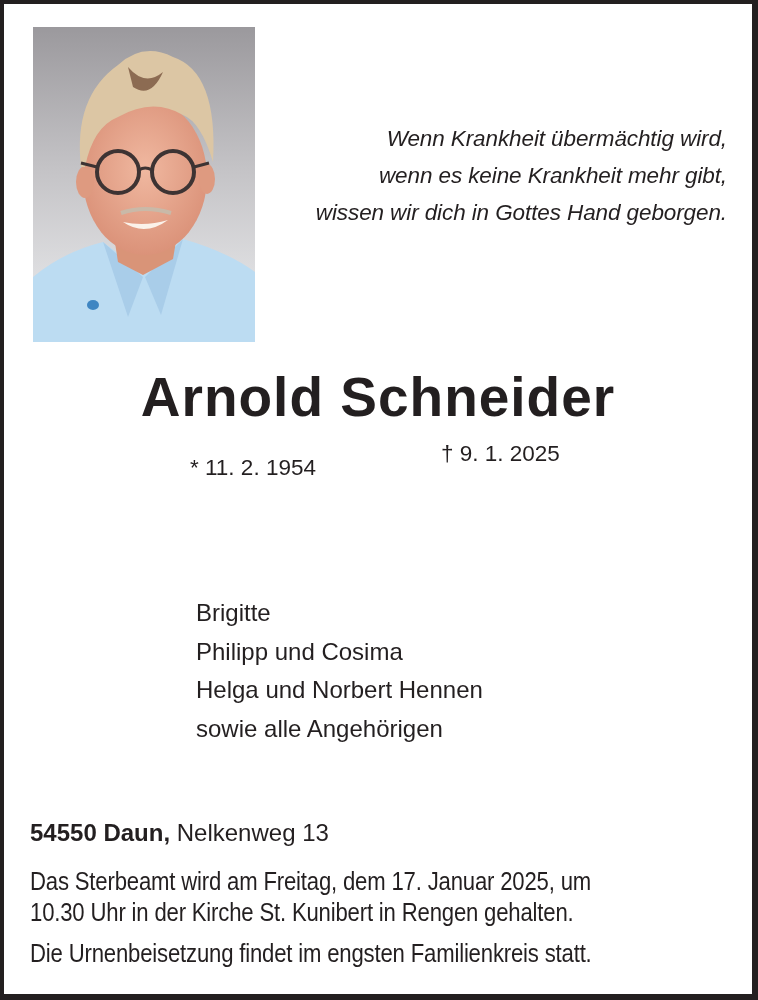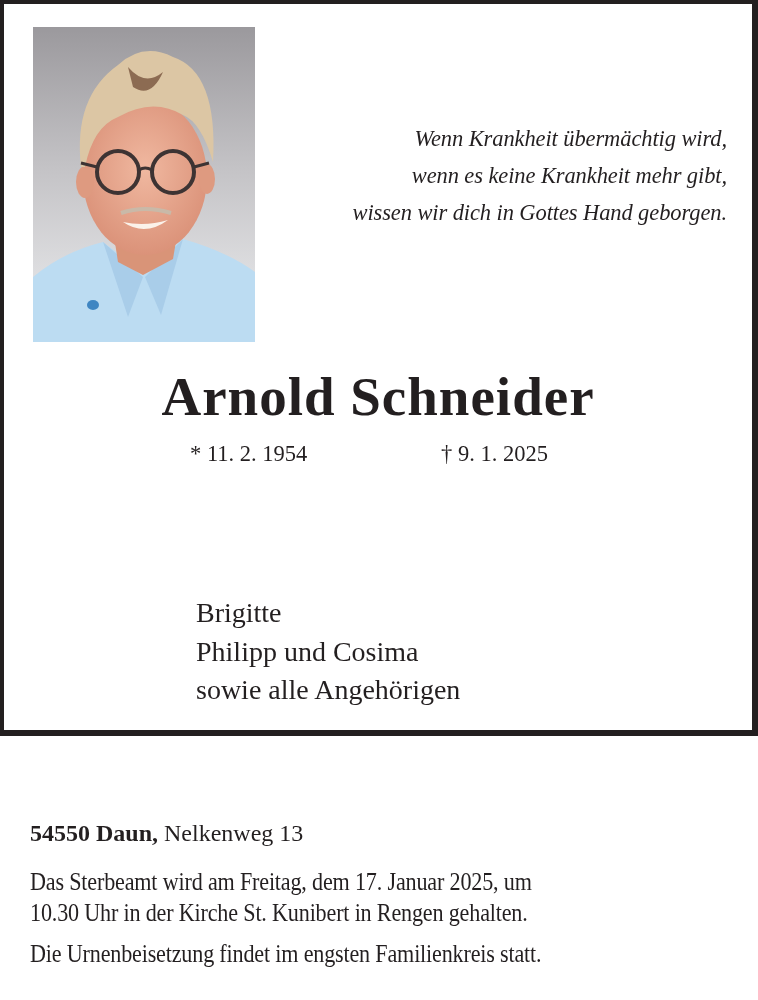--- a/index.html
+++ b/index.html
@@ -1,26 +1,26 @@
 <!DOCTYPE html>
 <html><head>
 <meta charset="utf-8">
 <style>
   html, body { margin: 0; padding: 0; background: #ffffff; }
   body { width: 758px; height: 1000px; position: relative; overflow: hidden; }
   .frame {
-    position: absolute; left: 0; top: 0; width: 758px; height: 736px;
+    position: absolute; left: 0; top: 0; width: 758px; height: 1000px;
     box-sizing: border-box;
     border-left: 4px solid #231f20;
     border-top: 4px solid #231f20;
     border-right: 6px solid #231f20;
     border-bottom: 6px solid #231f20;
     background: #ffffff;
     color: #231f20;
-    font-family: Liberation Serif, serif;
+    font-family: Liberation Sans, sans-serif;
   }
   .photo {
     position: absolute; left: 29px; top: 23px; width: 222px; height: 315px;
     overflow: hidden;
     background: linear-gradient(180deg, #9c9a9e 0%, #b8b6b9 35%, #d9d8da 60%, #e9eaed 100%);
   }
   .photo svg { display: block; }
   .quote {
     position: absolute; right: 25px; top: 116px;
     text-align: right; font-style: italic;
@@ -29,29 +29,29 @@
   }
   .quote div { white-space: nowrap; }
   .name {
     position: absolute; left: 0; right: 0; top: 358px;
     text-align: center; font-weight: bold;
     font-size: 55px; line-height: 70px; letter-spacing: 1px;
   }
   .dates {
     position: absolute; top: 433px; font-size: 22.5px; line-height: 34px; white-space: nowrap;
   }
-  .birth { left: 186px; }
+  .birth { left: 186px; margin-top: 14px; }
   .death { left: 437px; }
   .sentence {
     position: absolute; left: 192px; top: 507px;
     font-size: 24.5px; line-height: 29px; white-space: nowrap;
   }
   .family {
     position: absolute; left: 192px; top: 590px;
-    font-size: 28px; line-height: 38.5px; white-space: nowrap;
+    font-size: 24px; line-height: 38.5px; white-space: nowrap;
   }
   .address {
     position: absolute; left: 26px; top: 812px;
     font-size: 24px; line-height: 34px; white-space: nowrap;
   }
   .address b { font-weight: bold; }
   .service {
     position: absolute; left: 26px; top: 862px;
     font-size: 25px; line-height: 31px; white-space: nowrap;
     transform: scaleX(0.885); transform-origin: left top;
@@ -117,20 +117,21 @@
 
   <div class="name">Arnold Schneider</div>
 
   <div class="dates birth">* 11. 2. 1954</div>
   <div class="dates death">† 9. 1. 2025</div>
 
 
   <div class="family">
     <div>Brigitte</div>
     <div>Philipp und Cosima</div>
+    <div>Helga und Norbert Hennen</div>
     <div>sowie alle Angehörigen</div>
   </div>
 
   <div class="address"><b>54550 Daun,</b><span> Nelkenweg 13</span></div>
 
   <div class="service">
     <div>Das Sterbeamt wird am Freitag, dem 17. Januar 2025, um</div>
     <div>10.30 Uhr in der Kirche St. Kunibert in Rengen gehalten.</div>
   </div>
 

